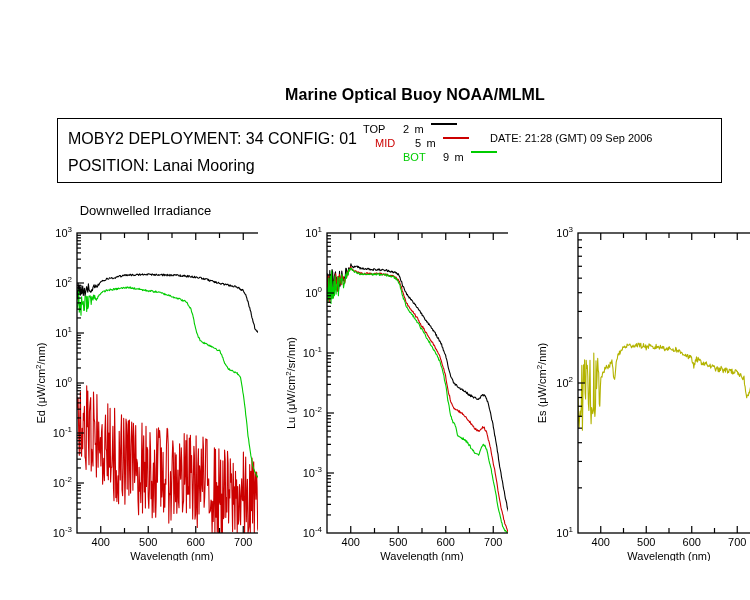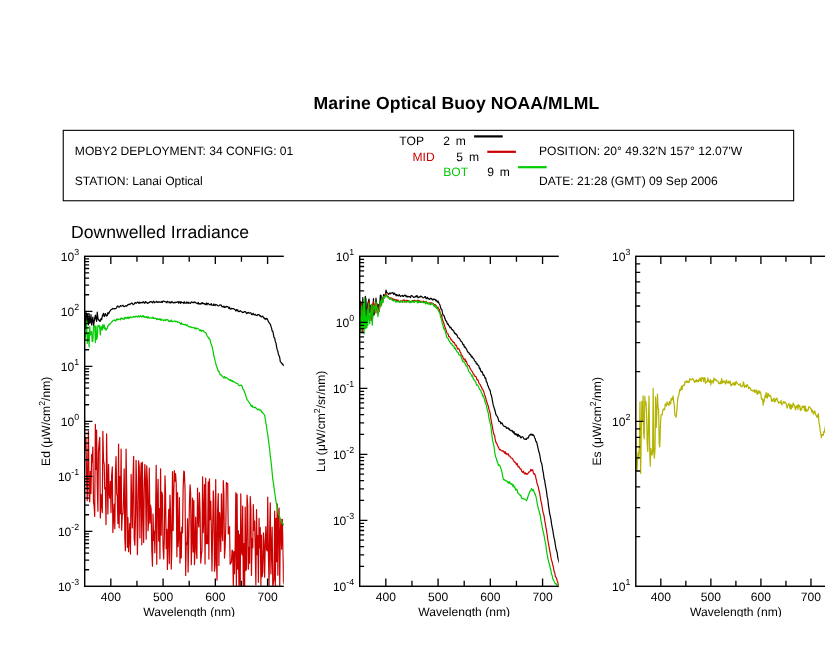--- a/index.html
+++ b/index.html
@@ -12,55 +12,55 @@
 
   .page-title{
     position:absolute;left:0;top:86px;width:750px;text-align:center;
     font-size:16px;font-weight:bold;letter-spacing:.1px;padding-left:40px;
   }
 
   .header-box{
     position:absolute;left:57px;top:118px;width:665px;height:65px;
     border:1px solid #000;background:#fff;box-sizing:border-box;
   }
-  .hdr-left{position:absolute;left:10px;top:6px;font-size:11px;line-height:27px;}
+  .hdr-left{position:absolute;left:10px;top:6px;font-size:16px;line-height:27px;}
   .hdr-right{position:absolute;left:432px;top:6px;font-size:11px;line-height:27px;}
   .hdr-line{white-space:nowrap;}
 
   .legend{position:absolute;left:305px;top:4px;font-size:11px;}
   .legend-row{display:flex;height:14px;white-space:nowrap;}
   .legend-tag{width:30px;font-size:11px;}
   .legend-depth{width:16px;text-align:right;font-size:11px;}
   .legend-unit{width:20px;text-align:center;font-size:11px;}
   .legend-swatch{width:26px;height:0;border-top:2px solid #000;margin-left:2px;}
 
   .panel{position:absolute;}
   .panel-title{
     position:absolute;top:0;left:0;width:100%;text-align:center;
-    font-size:16px;white-space:nowrap;
+    font-size:13px;white-space:nowrap;
   }
   svg{display:block;}
   .axis-line{stroke:#000;stroke-width:1.3;fill:none;}
   .tick{stroke:#000;stroke-width:1.2;}
   .ticklabel{font-family:"Liberation Sans",sans-serif;font-size:11px;fill:#000;}
   .exp{font-size:8px;}
   .axlabel{font-family:"Liberation Sans",sans-serif;font-size:11px;fill:#000;}
   .curve{fill:none;stroke-width:1.1;stroke-linejoin:round;stroke-linecap:round;}
 </style>
 </head>
 <body>
 
 <div id="root">
 
   <div class="page-title">Marine Optical Buoy NOAA/MLML</div>
 
   <div class="header-box">
     <div class="hdr-left">
       <div class="hdr-line">MOBY2 DEPLOYMENT: 34 CONFIG: 01</div>
-      <div class="hdr-line">STATION: Lanai Optical</div>
+      <div class="hdr-line">POSITION: Lanai Mooring</div>
     </div>
     <div class="legend">
         <div class="legend-row">
           <span class="legend-tag" style="color: rgb(0, 0, 0);">TOP</span>
           <span class="legend-depth">2</span>
           <span class="legend-unit">m</span>
           <span class="legend-swatch" style="border-top-color: rgb(0, 0, 0);"></span>
         </div>
         <div class="legend-row">
           <span class="legend-tag" style="color: rgb(204, 0, 0); padding-left: 12px;">MID</span>
@@ -69,21 +69,20 @@
           <span class="legend-swatch" style="border-top-color: rgb(204, 0, 0);"></span>
         </div>
         <div class="legend-row">
           <span class="legend-tag" style="color: rgb(0, 204, 0); margin-left: 40px;">BOT</span>
           <span class="legend-depth">9</span>
           <span class="legend-unit">m</span>
           <span class="legend-swatch" style="border-top-color: rgb(0, 204, 0);"></span>
         </div>
       </div>
     <div class="hdr-right">
-      <div class="hdr-line">POSITION: 20° 49.32'N  157° 12.07'W</div>
       <div class="hdr-line">DATE: 21:28 (GMT) 09 Sep 2006</div>
     </div>
   </div>
 
   <div id="panels">
       <div class="panel" style="left: 33px; top: 203px; width: 225px; height: 358px;">
         <div class="panel-title">Downwelled Irradiance</div>
         <svg width="225" height="358">
           <defs>
             <clipPath id="clip0">

